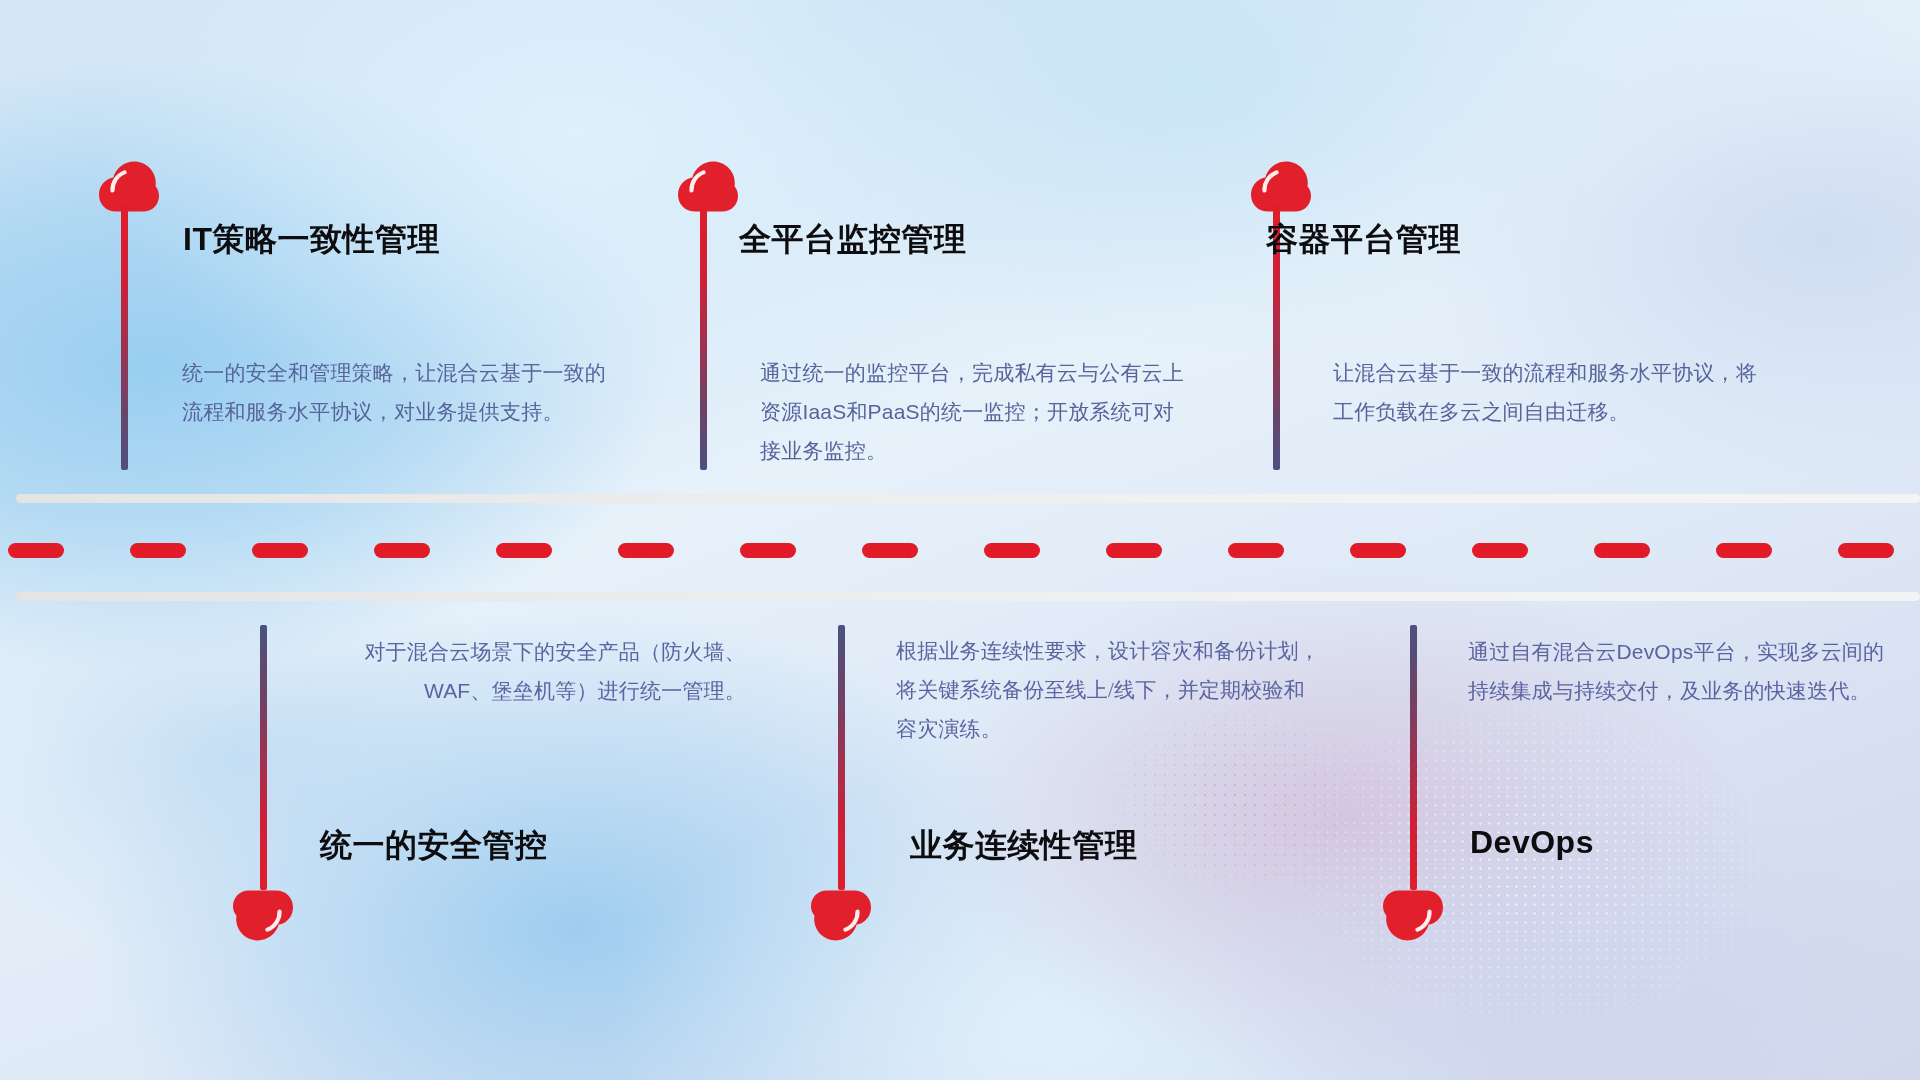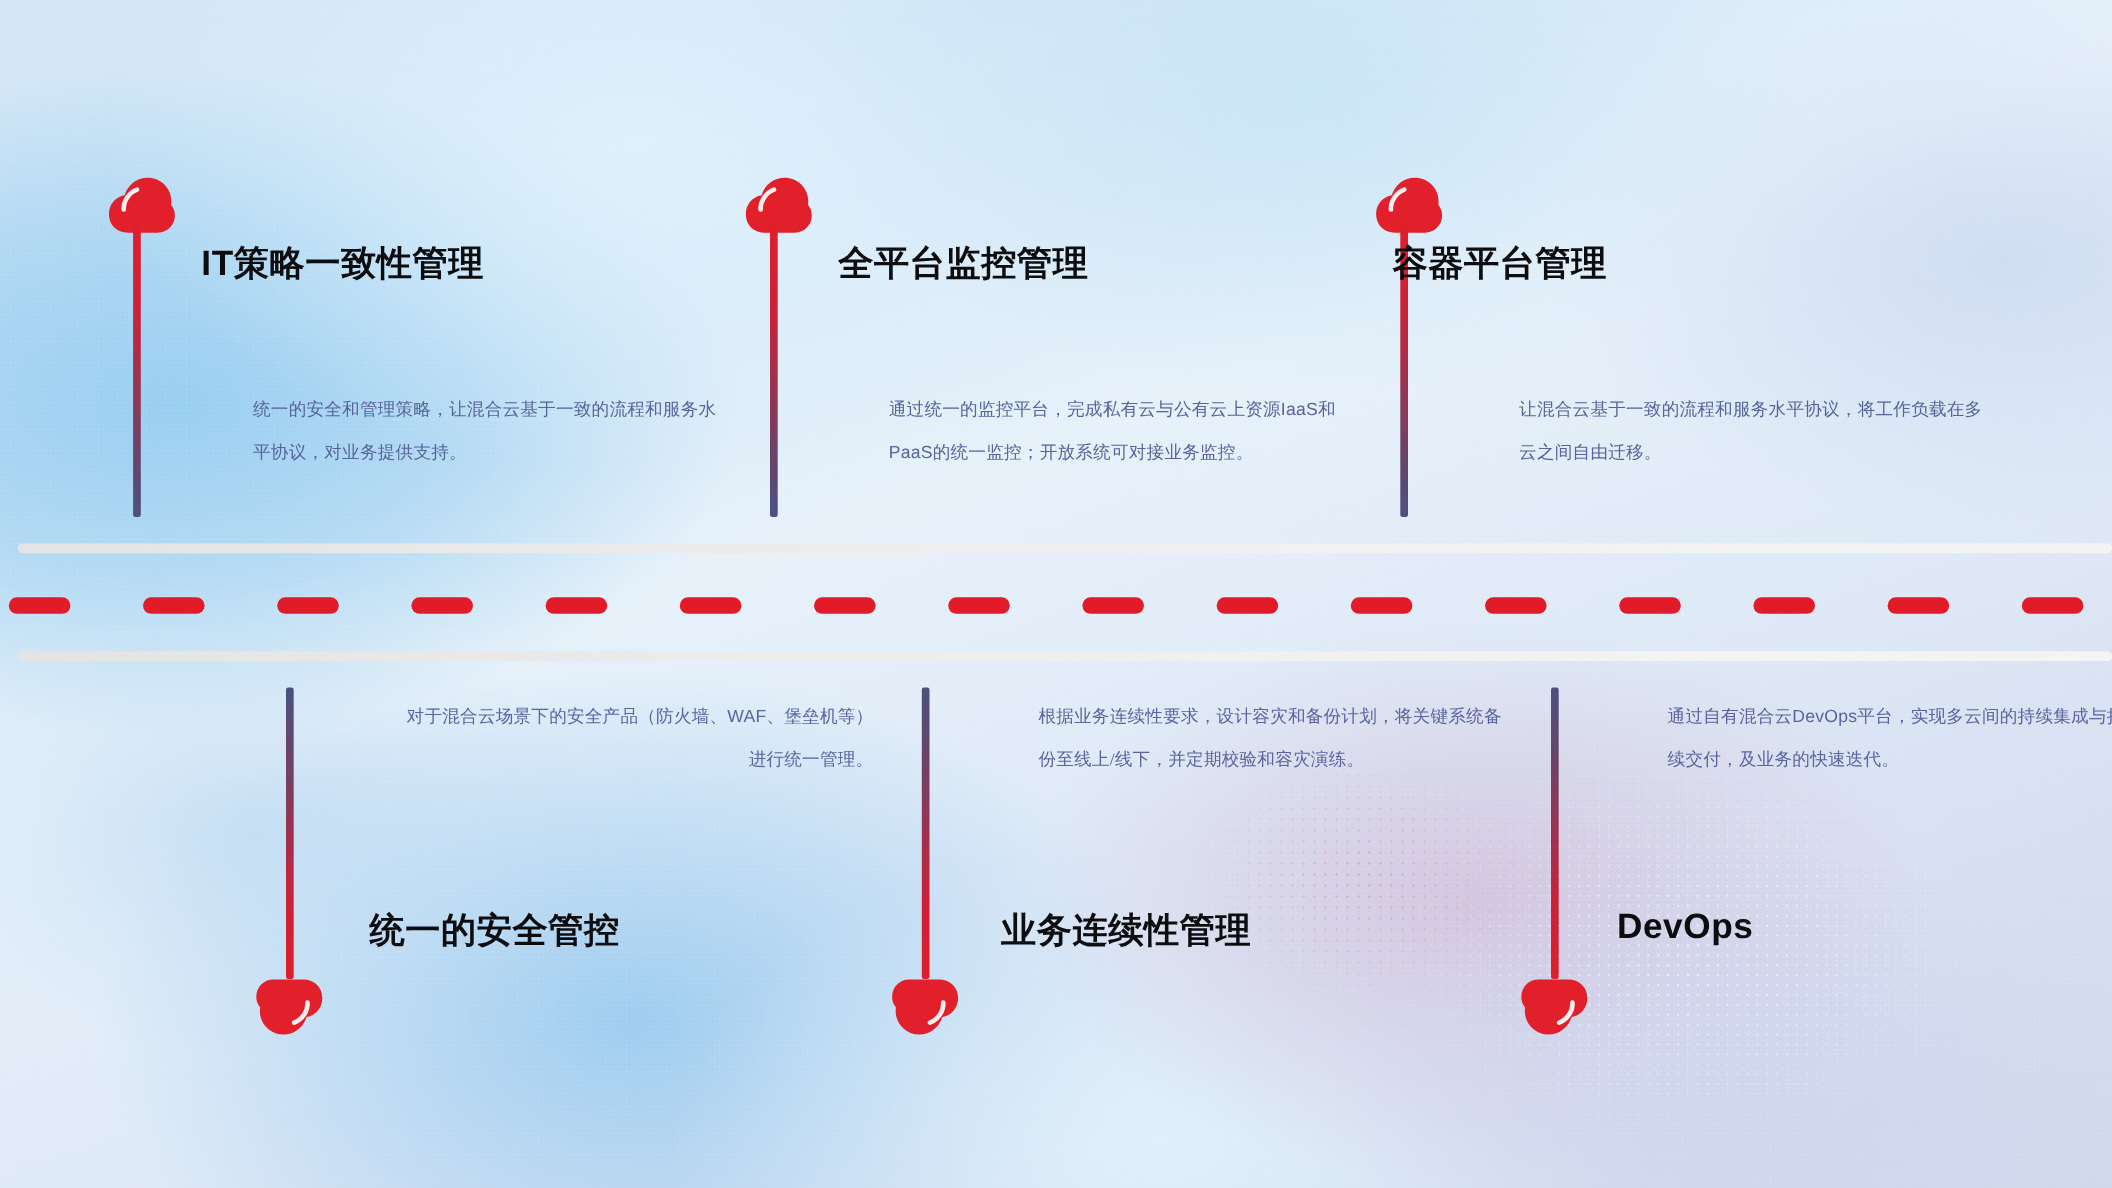--- a/index.html
+++ b/index.html
@@ -144,26 +144,25 @@
   .title {
     position: absolute;
     font-size: 32px;
     font-weight: 700;
     color: #0d0d10;
     letter-spacing: 0.5px;
     white-space: nowrap;
   }
   .body {
     position: absolute;
-    font-size: 16px;
+    font-size: 21px;
     line-height: 39px;
     color: #57649B;
     width: 420px;
     letter-spacing: 0.2px;
-    margin-left: 48px;
   }
   .body.tight { color: #5A64A0; }
 </style>
 </head>
 <body>
 
 <div id="stage">
 
   <div class="bg-layer bg-base"></div>
   <div class="bg-layer bg-blob-a"></div>
@@ -215,40 +214,40 @@
   </div>
 
   <div class="col" style="left:0;top:0;">
     <span class="cloud" style="left:677px;top:160px;">
       <svg viewBox="0 0 62 52" width="62" height="52" aria-hidden="true">
         <path d="M18.5 51.5 C7.5 51.5 1 44 1 34.5 C1 25.8 7.2 18.6 15.3 17.4 C18.1 8.0 26.4 1.5 36.2 1.5 C48.1 1.5 57.8 11.0 57.8 22.9 C57.8 24.0 57.7 25.1 57.5 26.2 C59.9 29.0 61 32.3 61 35.9 C61 44.4 54.3 51.5 45.4 51.5 Z" fill="#E2202C"></path>
         <path d="M14.5 30.5 C14.0 23.0 19.0 15.2 26.6 12.4" fill="none" stroke="#FFFFFF" stroke-width="4.2" stroke-linecap="round" opacity="0.92"></path>
       </svg>
     </span>
     <span class="stem stem-top" style="left:700px;top:205px;height:265px;"></span>
-    <span class="title" style="left:762px;top:218px;">全平台监控管理</span>
+    <span class="title" style="left:739px;top:218px;">全平台监控管理</span>
     <span class="body" style="left:760px;top:353px;width:428px;">通过统一的监控平台，完成私有云与公有云上资源IaaS和PaaS的统一监控；开放系统可对接业务监控。</span>
   </div>
 
   <div class="col" style="left:0;top:0;">
     <span class="cloud" style="left:1250px;top:160px;">
       <svg viewBox="0 0 62 52" width="62" height="52" aria-hidden="true">
         <path d="M18.5 51.5 C7.5 51.5 1 44 1 34.5 C1 25.8 7.2 18.6 15.3 17.4 C18.1 8.0 26.4 1.5 36.2 1.5 C48.1 1.5 57.8 11.0 57.8 22.9 C57.8 24.0 57.7 25.1 57.5 26.2 C59.9 29.0 61 32.3 61 35.9 C61 44.4 54.3 51.5 45.4 51.5 Z" fill="#E2202C"></path>
         <path d="M14.5 30.5 C14.0 23.0 19.0 15.2 26.6 12.4" fill="none" stroke="#FFFFFF" stroke-width="4.2" stroke-linecap="round" opacity="0.92"></path>
       </svg>
     </span>
     <span class="stem stem-top" style="left:1273px;top:205px;height:265px;"></span>
     <span class="title" style="left:1266px;top:218px;">容器平台管理</span>
     <span class="body" style="left:1333px;top:353px;width:428px;">让混合云基于一致的流程和服务水平协议，将工作负载在多云之间自由迁移。</span>
   </div>
 
   <div class="col" style="left:0;top:0;">
     <span class="stem stem-bottom" style="left:260px;top:625px;height:265px;"></span>
     <span class="body tight" style="left:318px;top:632px;width:428px;text-align:right;">对于混合云场景下的安全产品（防火墙、WAF、堡垒机等）进行统一管理。</span>
-    <span class="title" style="left:336px;top:824px;">统一的安全管控</span>
+    <span class="title" style="left:320px;top:824px;">统一的安全管控</span>
     <span class="cloud flip" style="left:232px;top:890px;">
       <svg viewBox="0 0 62 52" width="62" height="52" aria-hidden="true">
         <path d="M18.5 51.5 C7.5 51.5 1 44 1 34.5 C1 25.8 7.2 18.6 15.3 17.4 C18.1 8.0 26.4 1.5 36.2 1.5 C48.1 1.5 57.8 11.0 57.8 22.9 C57.8 24.0 57.7 25.1 57.5 26.2 C59.9 29.0 61 32.3 61 35.9 C61 44.4 54.3 51.5 45.4 51.5 Z" fill="#E2202C"></path>
         <path d="M14.5 30.5 C14.0 23.0 19.0 15.2 26.6 12.4" fill="none" stroke="#FFFFFF" stroke-width="4.2" stroke-linecap="round" opacity="0.92"></path>
       </svg>
     </span>
   </div>
 
   <div class="col" style="left:0;top:0;">
     <span class="stem stem-bottom" style="left:838px;top:625px;height:265px;"></span>

